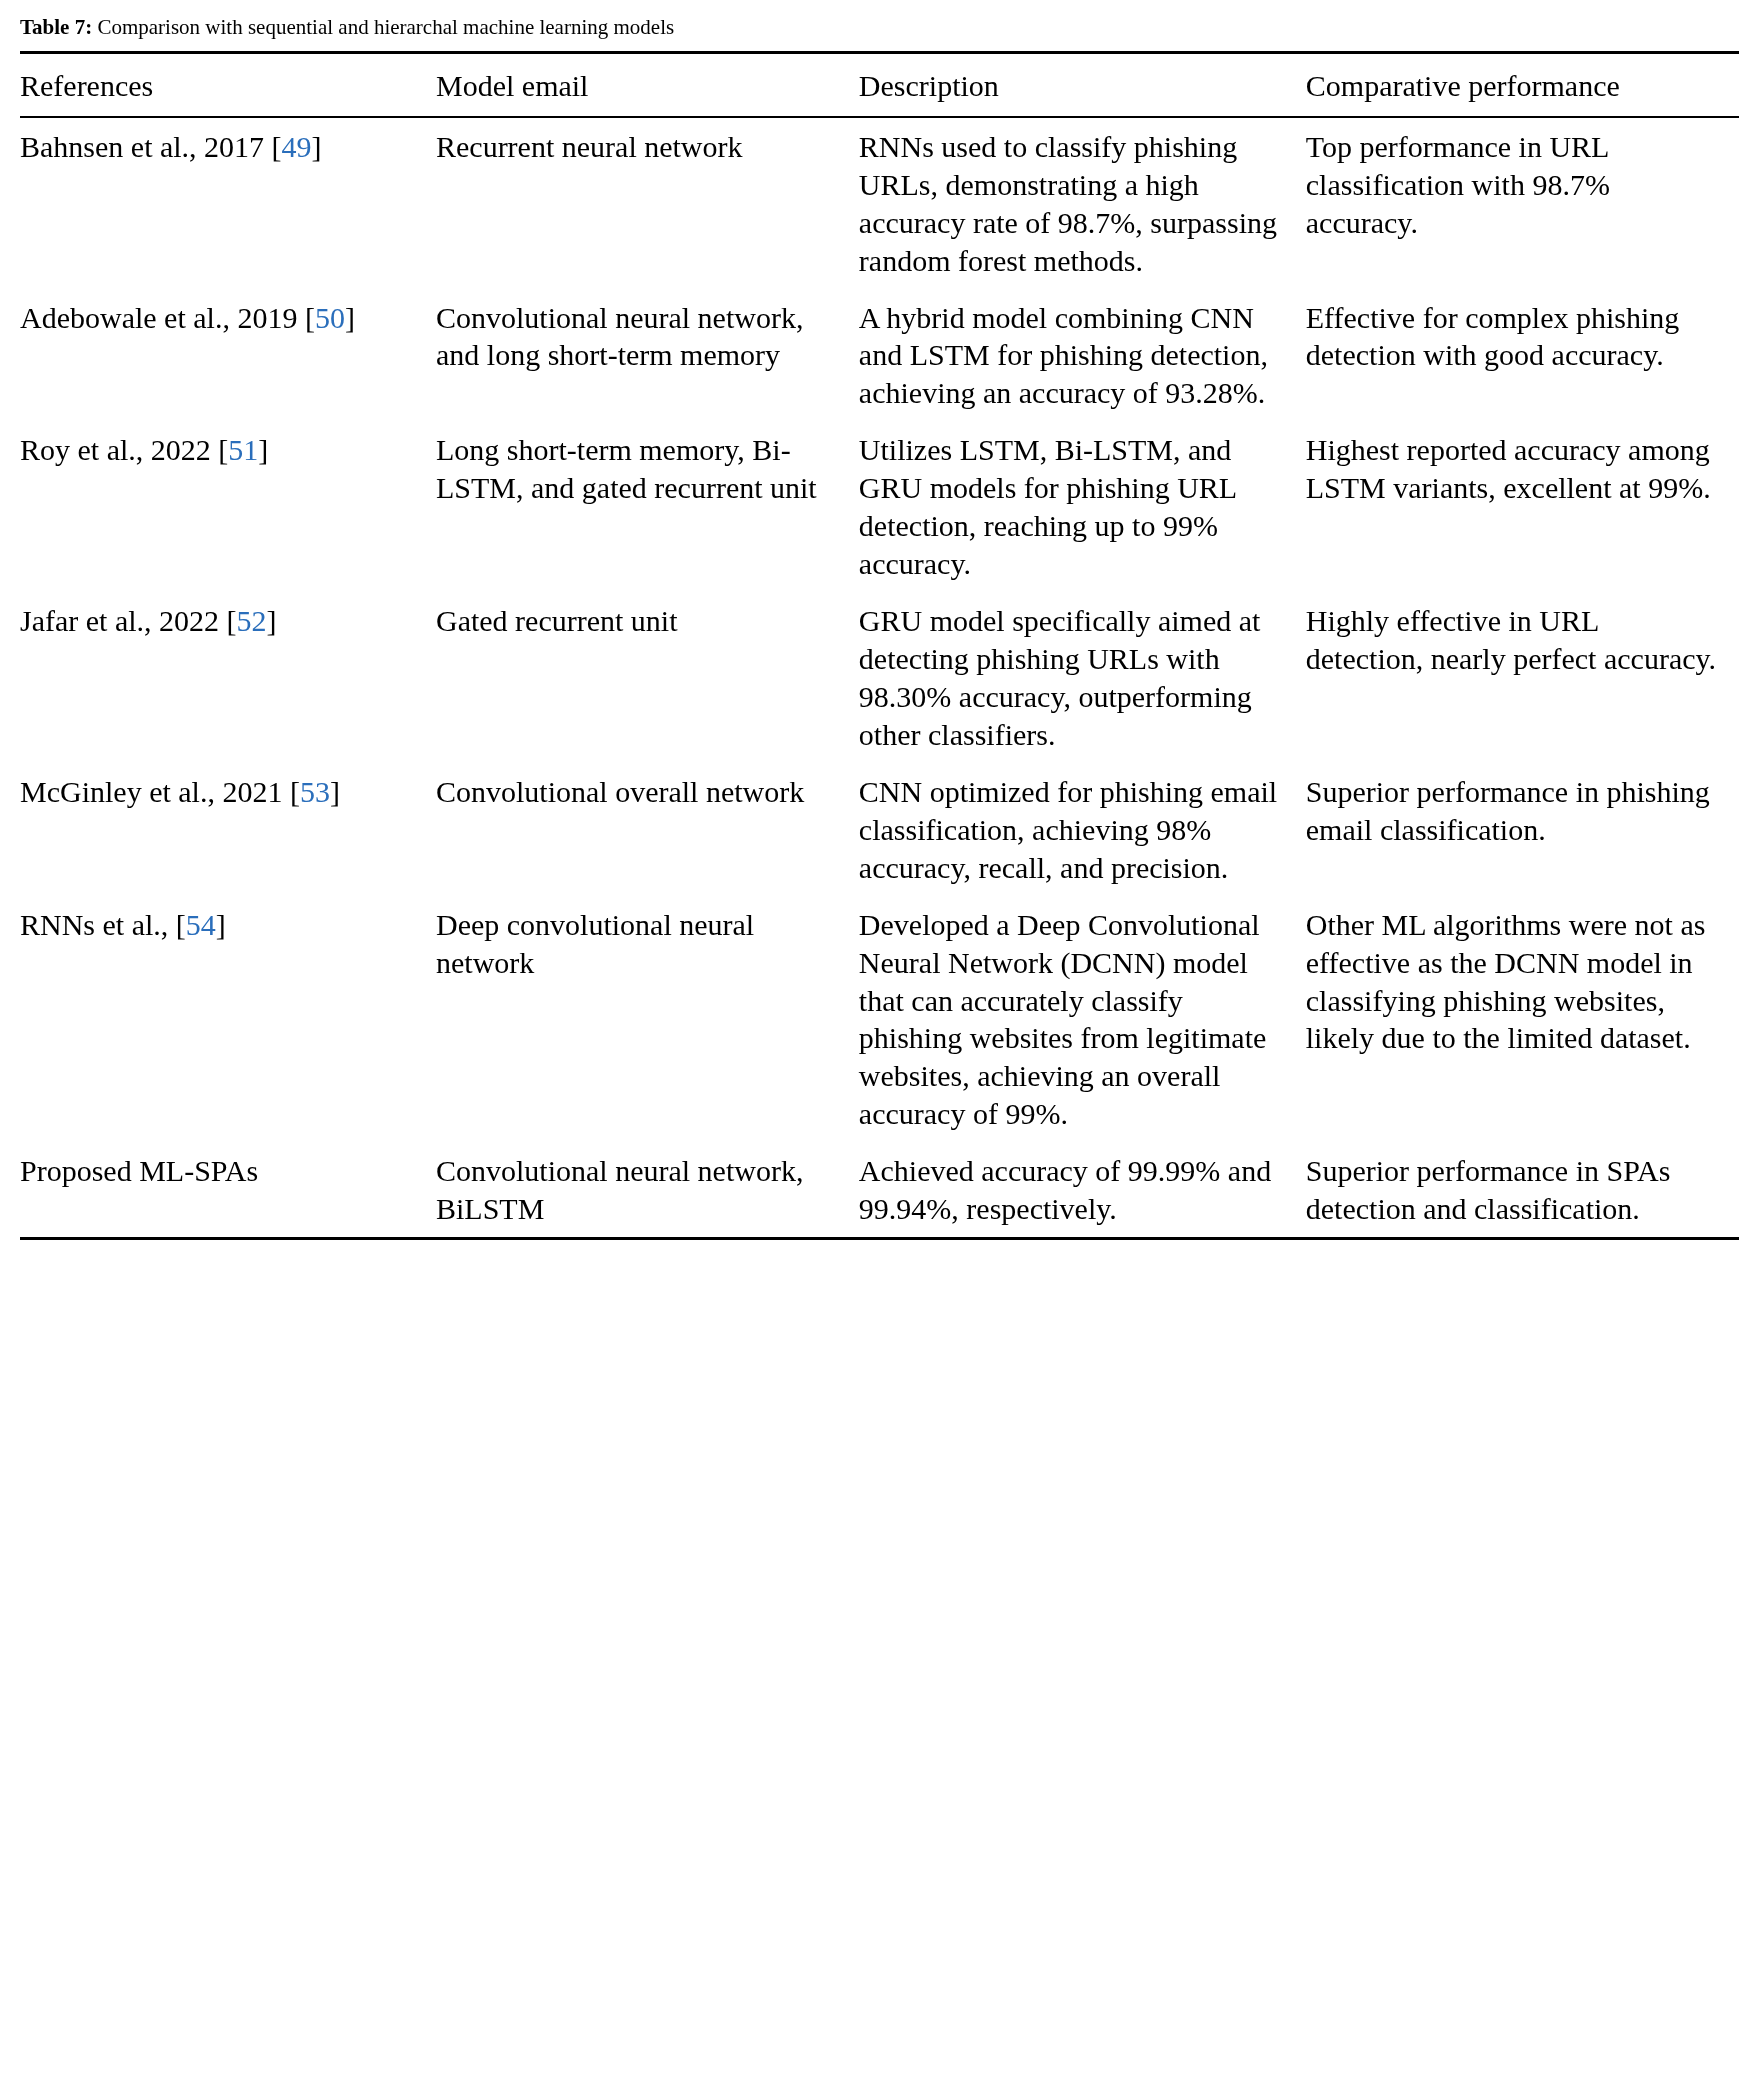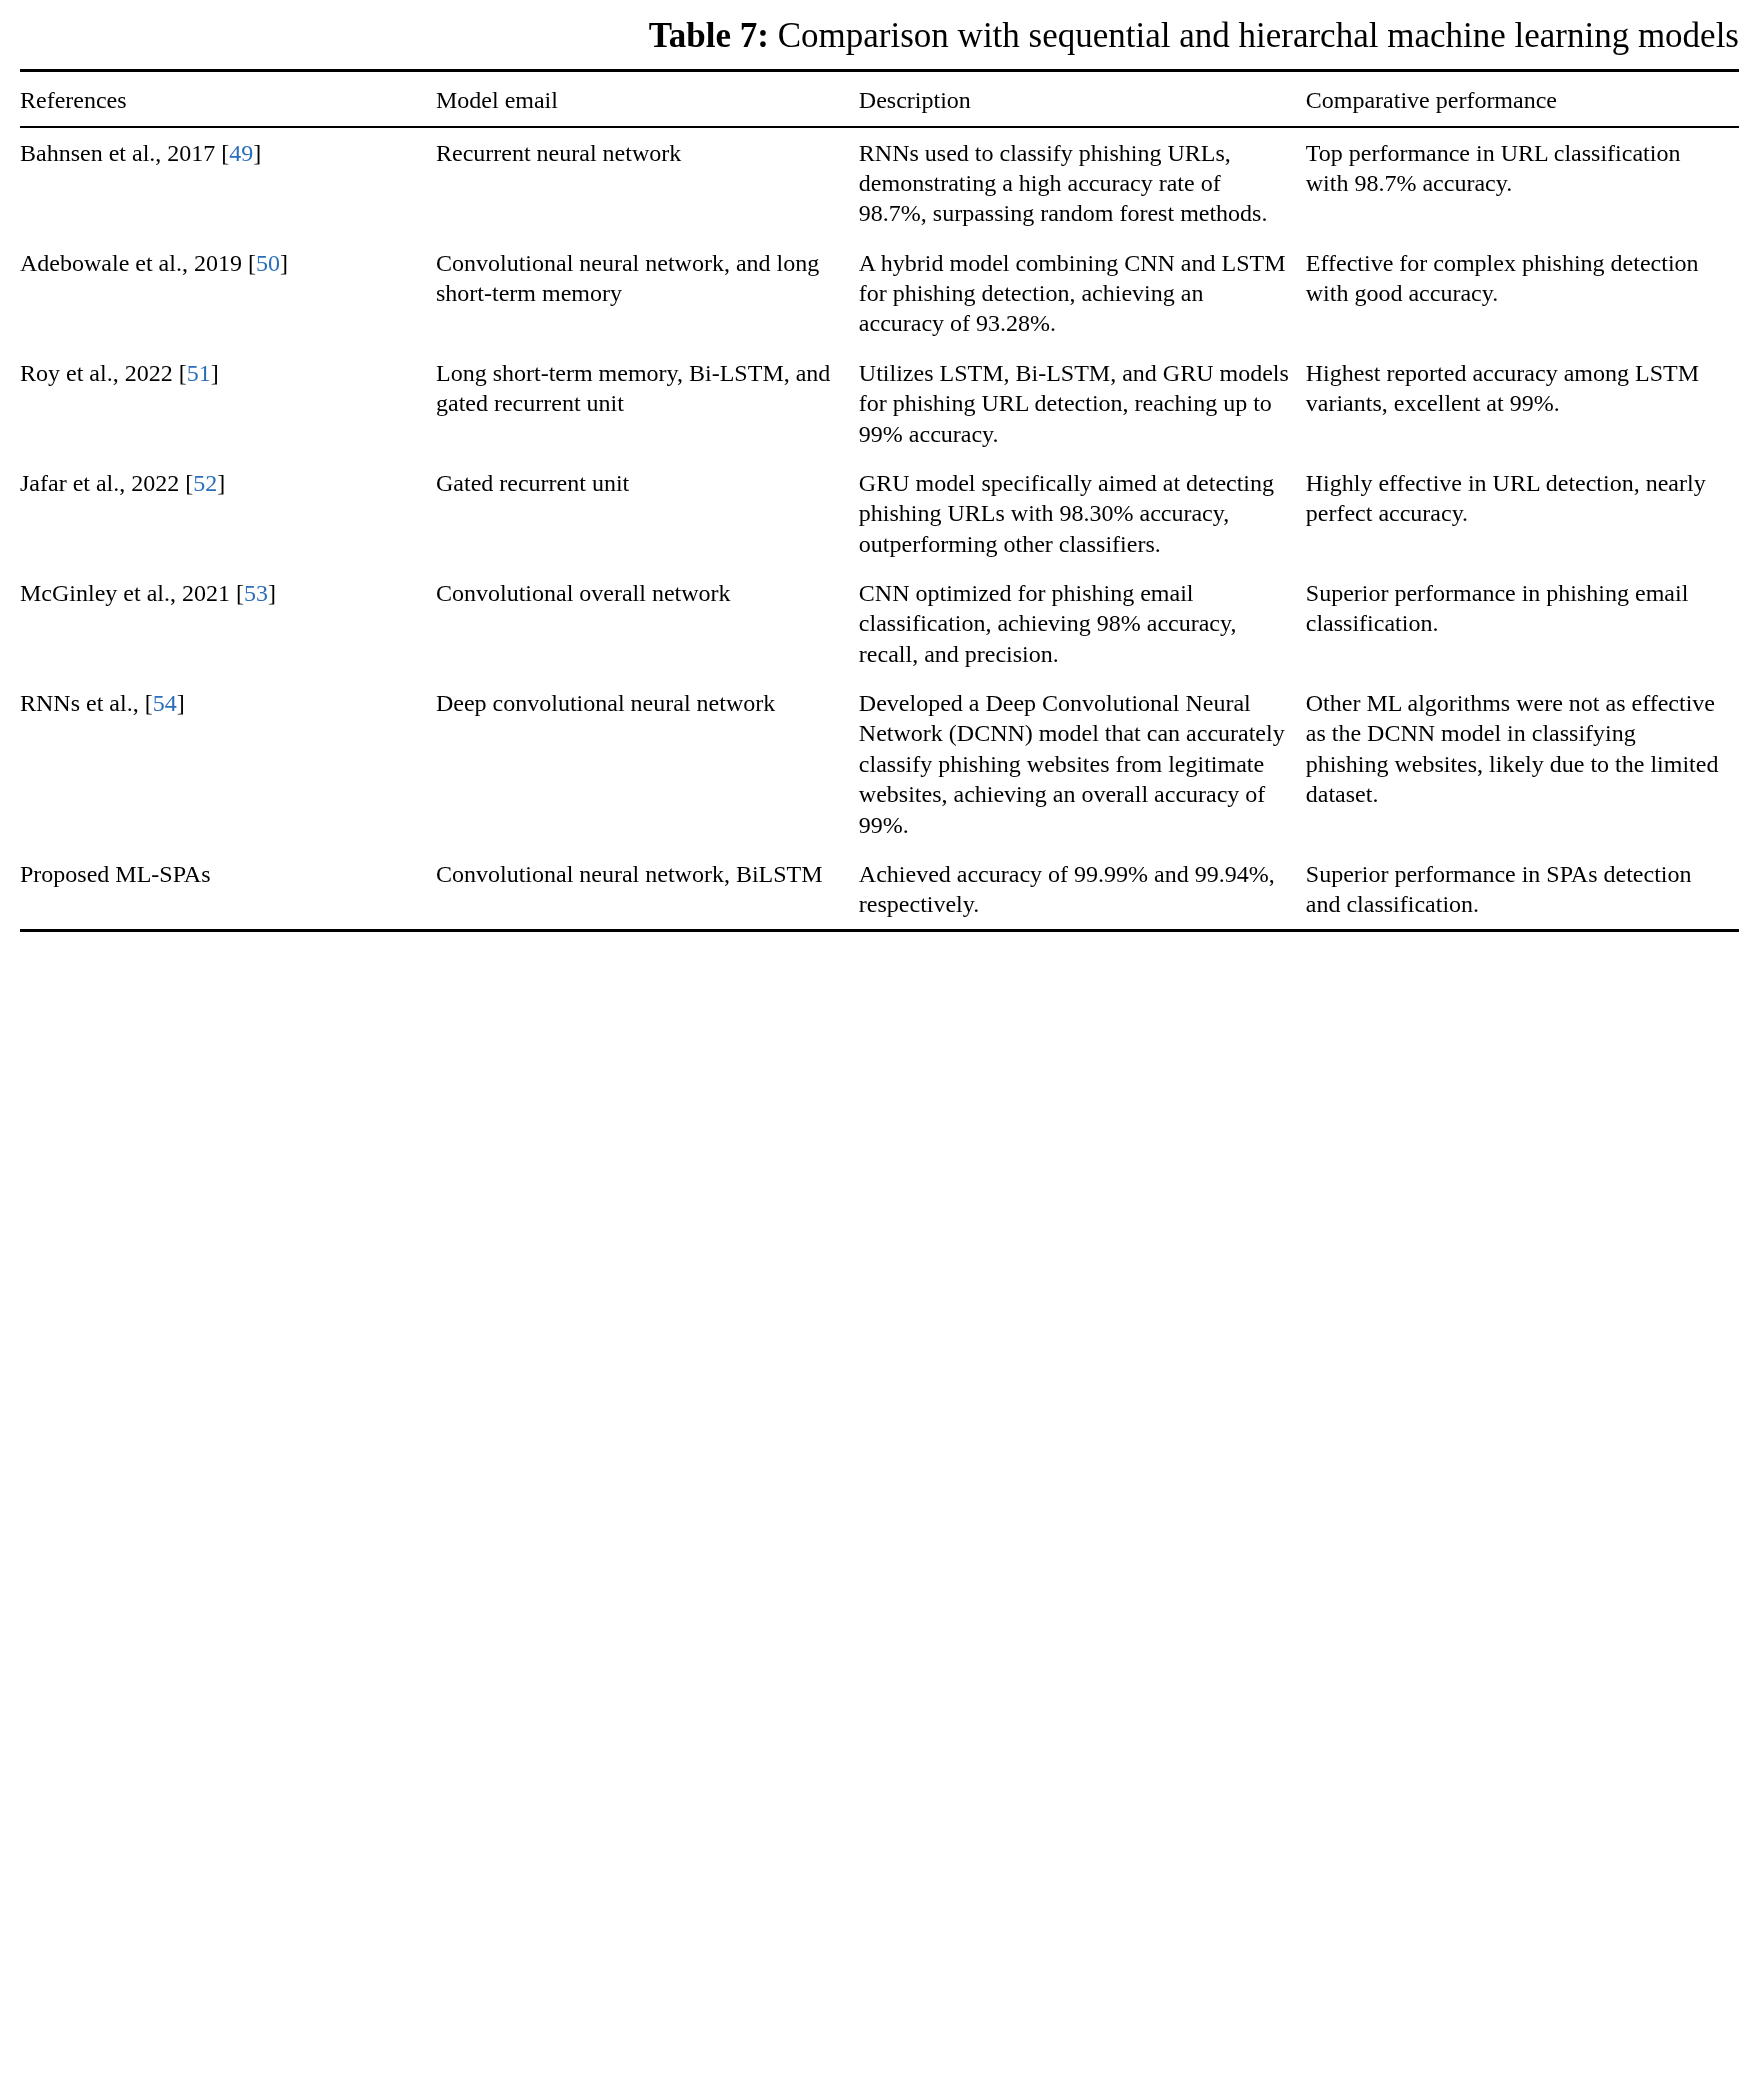--- a/index.html
+++ b/index.html
@@ -11,23 +11,23 @@
     width: 1759px;
     font-family: "Liberation Serif", serif;
     color: #000000;
   }
   .page {
     width: 1759px;
     box-sizing: border-box;
     padding: 9px 20px 12.6px 20px;
   }
   .caption {
-    font-size: 35px;
+    font-size: 21px;
     line-height: 1.25;
-    text-align: right;
+    text-align: left;
     margin: 5.4px 0 10.8px 0;
   }
   .caption .cap-label {
     font-weight: bold;
   }
   .rule-top {
     border-top: 3.6px solid #000;
     height: 0;
     font-size: 0;
     line-height: 0;
@@ -47,21 +47,21 @@
   table.tbl {
     width: 100%;
     border-collapse: collapse;
     table-layout: fixed;
   }
   table.tbl th,
   table.tbl td {
     vertical-align: top;
     text-align: left;
     font-weight: normal;
-    font-size: 24px;
+    font-size: 30px;
     line-height: 1.265;
     padding: 7.2px 16px 14.4px 0;
   }
   table.tbl th {
     padding-top: 12.6px;
     padding-bottom: 10.8px;
   }
   table.tbl tbody tr td {
     padding-top: 10px;
     padding-bottom: 9px;

